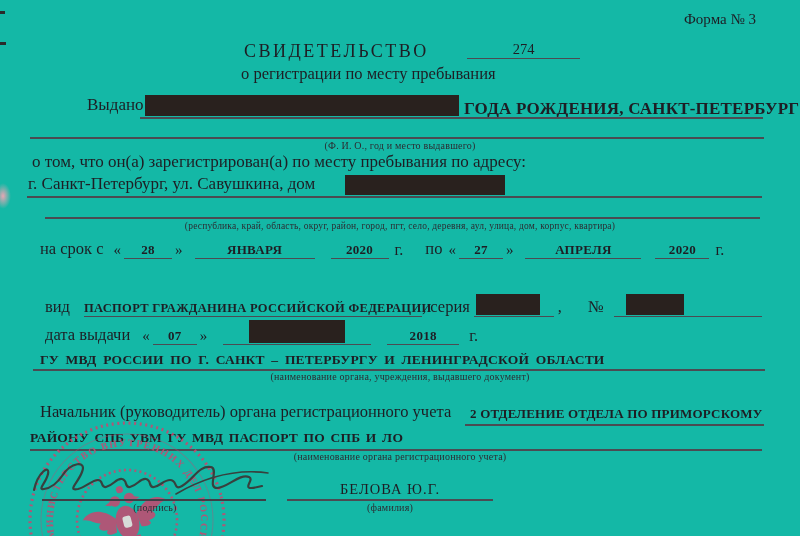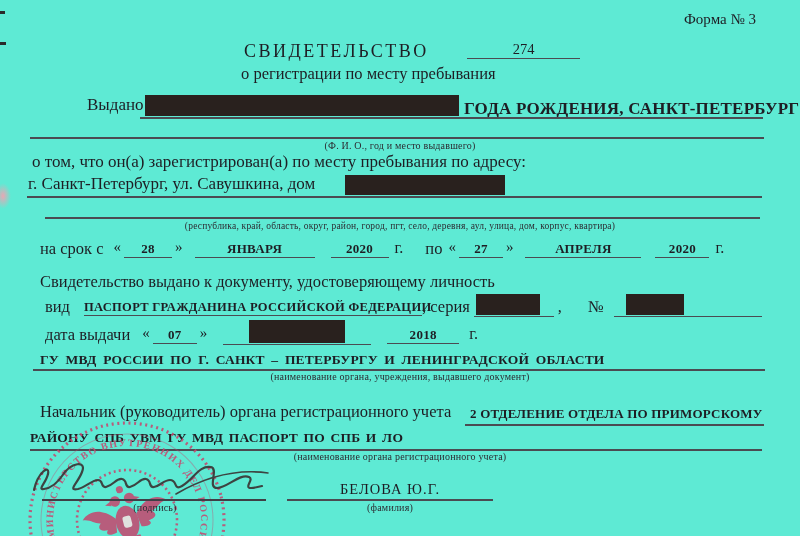--- a/index.html
+++ b/index.html
@@ -1,28 +1,28 @@
 <!DOCTYPE html>
 <html><head>
 <meta charset="utf-8">
 <style>
   html,body{margin:0;padding:0;background:#e8e8e8;}
   .page{
     position:relative; width:800px; height:536px; margin:0 auto;
-    background:#5eead4;
+    background:#14b8a6;
     font-family:"Liberation Serif","DejaVu Serif",serif;
     color:#1e1e24; overflow:hidden;
   }
   .abs{position:absolute;}
   .rule{position:absolute; height:1.5px; background:#4b4b52;}
   .cap{position:absolute; font-size:10px; color:#2c2c32; text-align:center; letter-spacing:.2px; white-space:nowrap;}
   .lbl{font-size:16.5px;}
   .big{font-size:17px;}
   .boldfill{font-weight:bold; letter-spacing:.2px; white-space:nowrap;}
-  .row{position:absolute; display:flex; align-items:flex-start; white-space:nowrap;}
+  .row{position:absolute; display:flex; align-items:flex-end; white-space:nowrap;}
   .cell{display:inline-block; border-bottom:1.5px solid #4b4b52; text-align:center; position:relative;}
   .cell b{font-size:13px; letter-spacing:.3px;}
   .redact{background:#29211e; position:absolute;}
   .q{font-size:15px;}
   .g{font-size:16px;}
   .smudge{position:absolute; left:-5px; top:183px; width:16px; height:26px;
     background:radial-gradient(ellipse at center,#e8a7b4 0%,rgba(232,167,180,0) 70%);}
   .speck{position:absolute; background:#2a2a2a;}
 </style>
 </head>
@@ -72,21 +72,20 @@
     <span class="lbl" style="margin-right:6px;">по</span>
     <span class="q" style="margin-right:3px;">«</span>
     <span class="cell" style="width:44px;"><b>27</b></span>
     <span class="q" style="margin-left:3px;margin-right:12px;">»</span>
     <span class="cell" style="width:116px;margin-right:14px;"><b>АПРЕЛЯ</b></span>
     <span class="cell" style="width:54px;margin-right:6px;"><b>2020</b></span>
     <span class="g">г.</span>
   </div>
 
   
-  <div class="abs lbl" style="top:272px;left:40px;">Свидетельство выдано к документу, удостоверяющему личность</div>
 
   <div class="row" style="top:297px;left:45px;right:38px;">
     <span class="lbl" style="margin-right:14px;">вид</span>
     <span class="cell" style="width:338px;"><b style="font-size:12.5px;">ПАСПОРТ ГРАЖДАНИНА РОССИЙСКОЙ ФЕДЕРАЦИИ</b></span>
     <span class="lbl" style="margin-right:4px;">, серия</span>
     <span class="cell" style="width:80px;height:19px;">
       <span class="redact" style="left:2px;bottom:1px;width:64px;height:21px;"></span>
     </span>
     <span class="lbl" style="margin-left:4px;margin-right:26px;">,</span>
     <span class="lbl" style="margin-right:10px;">№</span>

